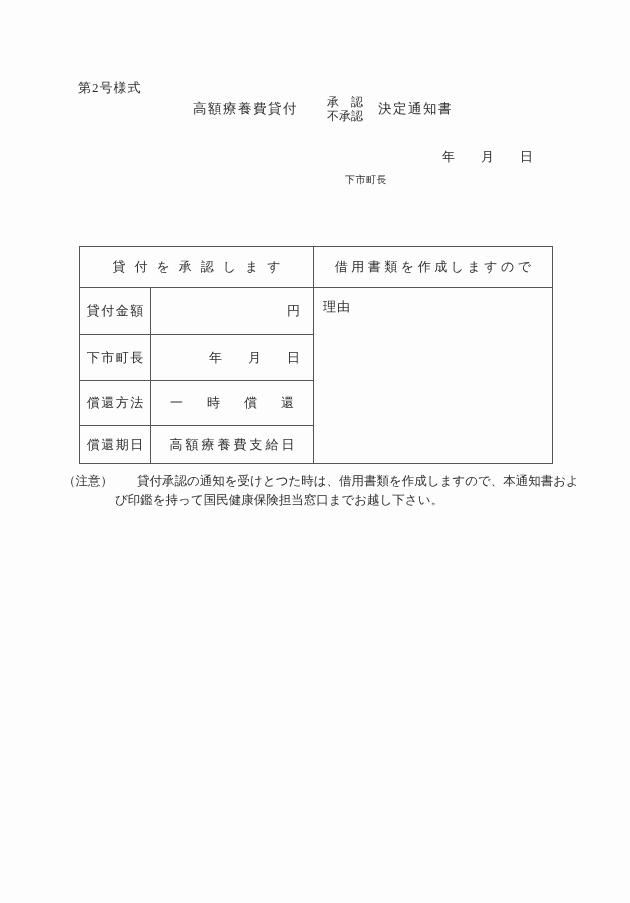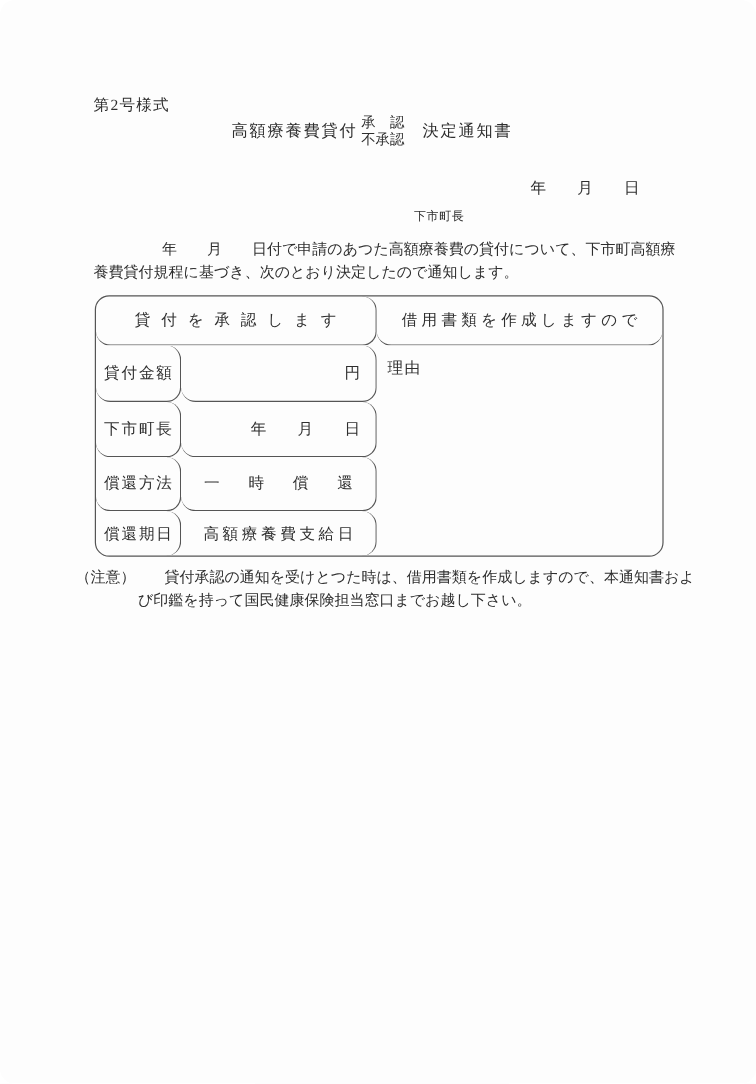--- a/index.html
+++ b/index.html
@@ -1,20 +1,20 @@
 <!DOCTYPE html>
 <html><head>
 <meta charset="utf-8">
 <style>
   :root{
     --bg:#fdfdfd;
     --ink:#2e2e2e;
     --line:#555555;
   }
-  *{margin:0;padding:0;box-sizing:border-box;border-radius:12px;}
+  *{margin:0;padding:0;box-sizing:border-box;}
   html,body{background:#fff;}
   body{
     font-family:"Liberation Serif","DejaVu Serif",serif;
     color:var(--ink);
   }
   .page{
     position:relative;
     width:630px;height:903px;
     background:var(--bg);
     overflow:hidden;
@@ -25,21 +25,21 @@
     font-size:13px;line-height:17px;letter-spacing:1px;
   }
   .title-row{
     position:absolute;left:193px;top:95px;
     display:flex;align-items:center;
     font-size:13.5px;
   }
   .title-prefix{letter-spacing:1.5px;white-space:nowrap;}
   .approval-stack{
     display:flex;flex-direction:column;align-items:center;
-    margin:0 15px 0 3px;
+    margin:0 15px 0 29px;
     font-size:12px;line-height:14px;white-space:nowrap;
   }
   .title-suffix{letter-spacing:1.5px;white-space:nowrap;}
   .date-line{
     position:absolute;left:442px;top:148px;
     font-size:13px;white-space:nowrap;
   }
   .addressee{
     position:absolute;left:345px;top:173px;
     font-size:10px;letter-spacing:0.5px;white-space:nowrap;
@@ -107,21 +107,20 @@
       <span>承　認</span>
       <span>不承認</span>
     </span>
     <span class="title-suffix">決定通知書</span>
   </div>
 
   <div class="date-line">年　　月　　日</div>
 
   <div class="addressee">下市町長</div>
 
-  <p class="body-par">年　　月　　日付で申請のあつた高額療養費の貸付について、下市町高額療養費貸付規程に基づき、次のとおり決定したので通知します。</p>
 
   <div class="decision-table">
 
     <div class="cell th-left b-r b-b">貸付を承認します</div>
     <div class="cell th-right b-b">借用書類を作成しますので</div>
 
     <div class="cell label-cell lc-1 b-r b-b">貸付金額</div>
     <div class="cell vc-1 b-r b-b">円</div>
 
     <div class="cell label-cell lc-2 b-r b-b">下市町長</div>

